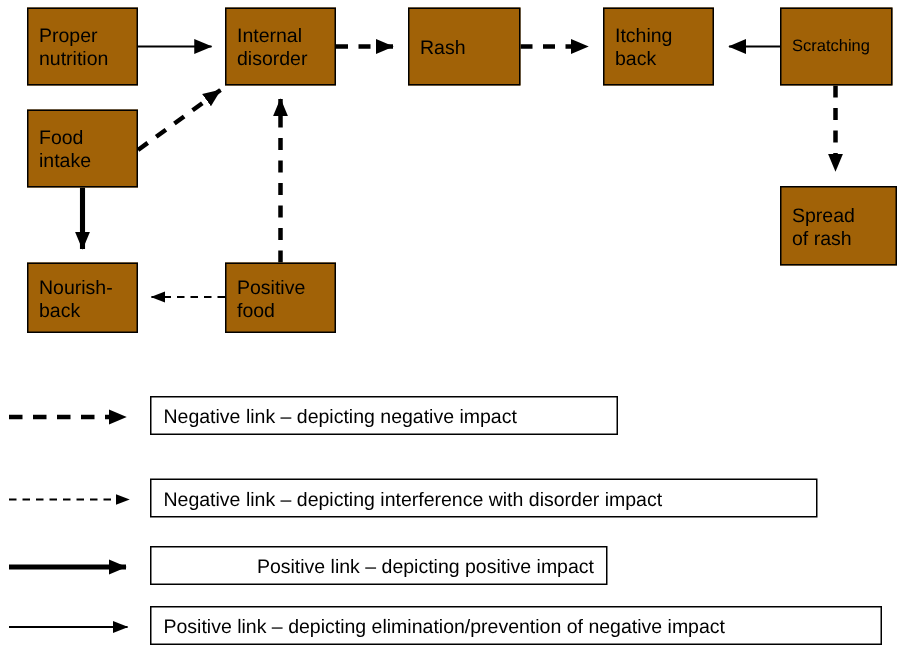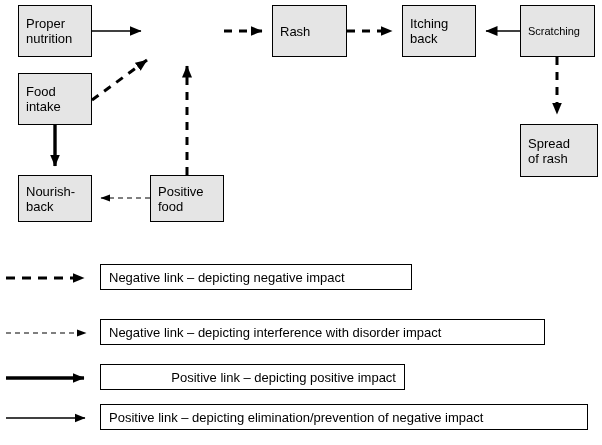--- a/index.html
+++ b/index.html
@@ -30,21 +30,21 @@
     width: 602px;
     height: 445px;
     pointer-events: none;
   }
 
   
   .node {
     position: absolute;
     box-sizing: border-box;
     border: 1px solid #000000;
-    background: #e5e5e5;
+    background: #a16207;
     display: flex;
     align-items: center;
     justify-content: flex-start;
     padding-left: 7px;
     z-index: 2;
   }
   .node .node-label {
     font-size: 13px;
     line-height: 15px;
     white-space: pre-line;
@@ -144,20 +144,24 @@
     <g>
       <line x1="187" y1="175" x2="187" y2="66" stroke="#000" stroke-width="3" stroke-dasharray="8,7" marker-end="url(#ah-thick)"></line>
     </g>
   </svg>
 
   <div class="node" style="left:18px; top:5px; width:74px; height:52px;">
     <span class="node-label">Proper
 nutrition</span>
   </div>
 
+  <div class="node" style="left:150px; top:5px; width:74px; height:52px;">
+    <span class="node-label">Internal
+disorder</span>
+  </div>
 
   <div class="node" style="left:272px; top:5px; width:75px; height:52px;">
     <span class="node-label">Rash</span>
   </div>
 
   <div class="node" style="left:402px; top:5px; width:74px; height:52px;">
     <span class="node-label">Itching
 back</span>
   </div>
 

